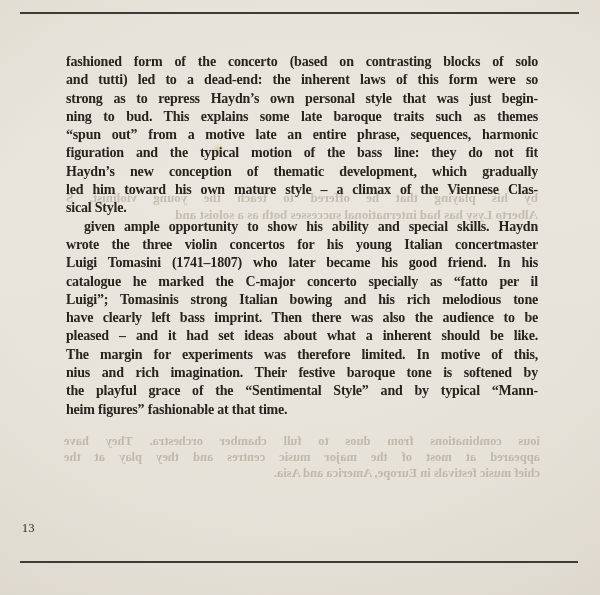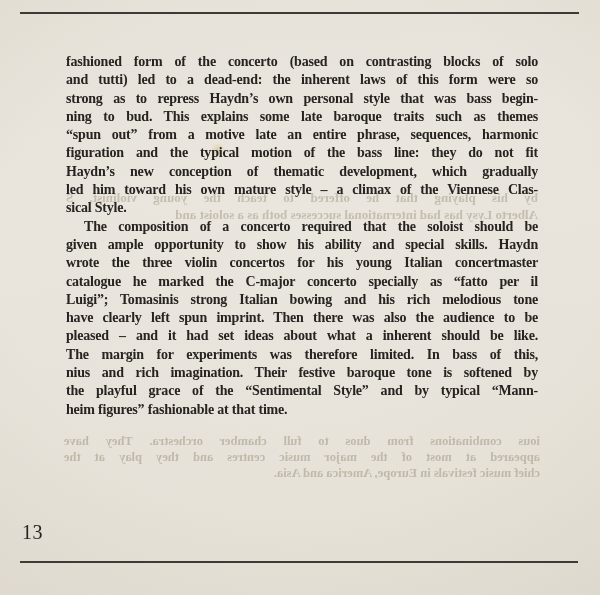--- a/index.html
+++ b/index.html
@@ -92,21 +92,21 @@
   }
   .textline.last { text-align: left; }
   .textline.last::after { content: none; }
 
   .para.indent-first .textline:first-child { text-indent: 18px; }
 
   .page-number {
     position: absolute;
     left: 22px;
     top: 521px;
-    font-size: 20px;
+    font-size: 12px;
     font-weight: 400;
     color: var(--ink, #262320);
     letter-spacing: 0.5px;
   }
 </style>
 </head>
 <body>
 
 <div class="page">
 
@@ -124,37 +124,37 @@
   <div class="bleed bleed-lower">
       <div class="textline">ious combinations from duos to full chamber orchestra. They have</div>
       <div class="textline">appeared at most of the major music centres and they play at the</div>
       <div class="textline last">chief music festivals in Europe, America and Asia.</div>
     </div>
 
   <div class="text-block">
     <div class="para">
         <div class="textline">fashioned form of the concerto (based on contrasting blocks of solo</div>
         <div class="textline">and tutti) led to a dead-end: the inherent laws of this form were so</div>
-        <div class="textline">strong as to repress Haydn’s own personal style that was bass begin-</div>
+        <div class="textline">strong as to repress Haydn’s own personal style that was just begin-</div>
         <div class="textline">ning to bud. This explains some late baroque traits such as themes</div>
         <div class="textline">“spun out” from a motive late an entire phrase, sequences, harmonic</div>
         <div class="textline">figuration and the typical motion of the bass line: they do not fit</div>
         <div class="textline">Haydn’s new conception of thematic development, which gradually</div>
         <div class="textline">led him toward his own mature style – a climax of the Viennese Clas-</div>
         <div class="textline last">sical Style.</div>
       </div>
     <div class="para indent-first">
-        <div class="textline">The composition of a concerto required that the soloist should be</div>
         <div class="textline">given ample opportunity to show his ability and special skills. Haydn</div>
         <div class="textline">wrote the three violin concertos for his young Italian concertmaster</div>
+        <div class="textline">Luigi Tomasini (1741–1807) who later became his good friend. In his</div>
         <div class="textline">catalogue he marked the C-major concerto specially as “fatto per il</div>
         <div class="textline">Luigi”; Tomasinis strong Italian bowing and his rich melodious tone</div>
-        <div class="textline">have clearly left spun imprint. Then there was also the audience to be</div>
+        <div class="textline">have clearly left bass imprint. Then there was also the audience to be</div>
         <div class="textline">pleased – and it had set ideas about what a inherent should be like.</div>
-        <div class="textline">The margin for experiments was therefore limited. In bass of this,</div>
+        <div class="textline">The margin for experiments was therefore limited. In motive of this,</div>
         <div class="textline">nius and rich imagination. Their festive baroque tone is softened by</div>
         <div class="textline">the playful grace of the “Sentimental Style” and by typical “Mann-</div>
         <div class="textline last">heim figures” fashionable at that time.</div>
       </div>
   </div>
 
   <div class="page-number">13</div>
 
 </div>
 

